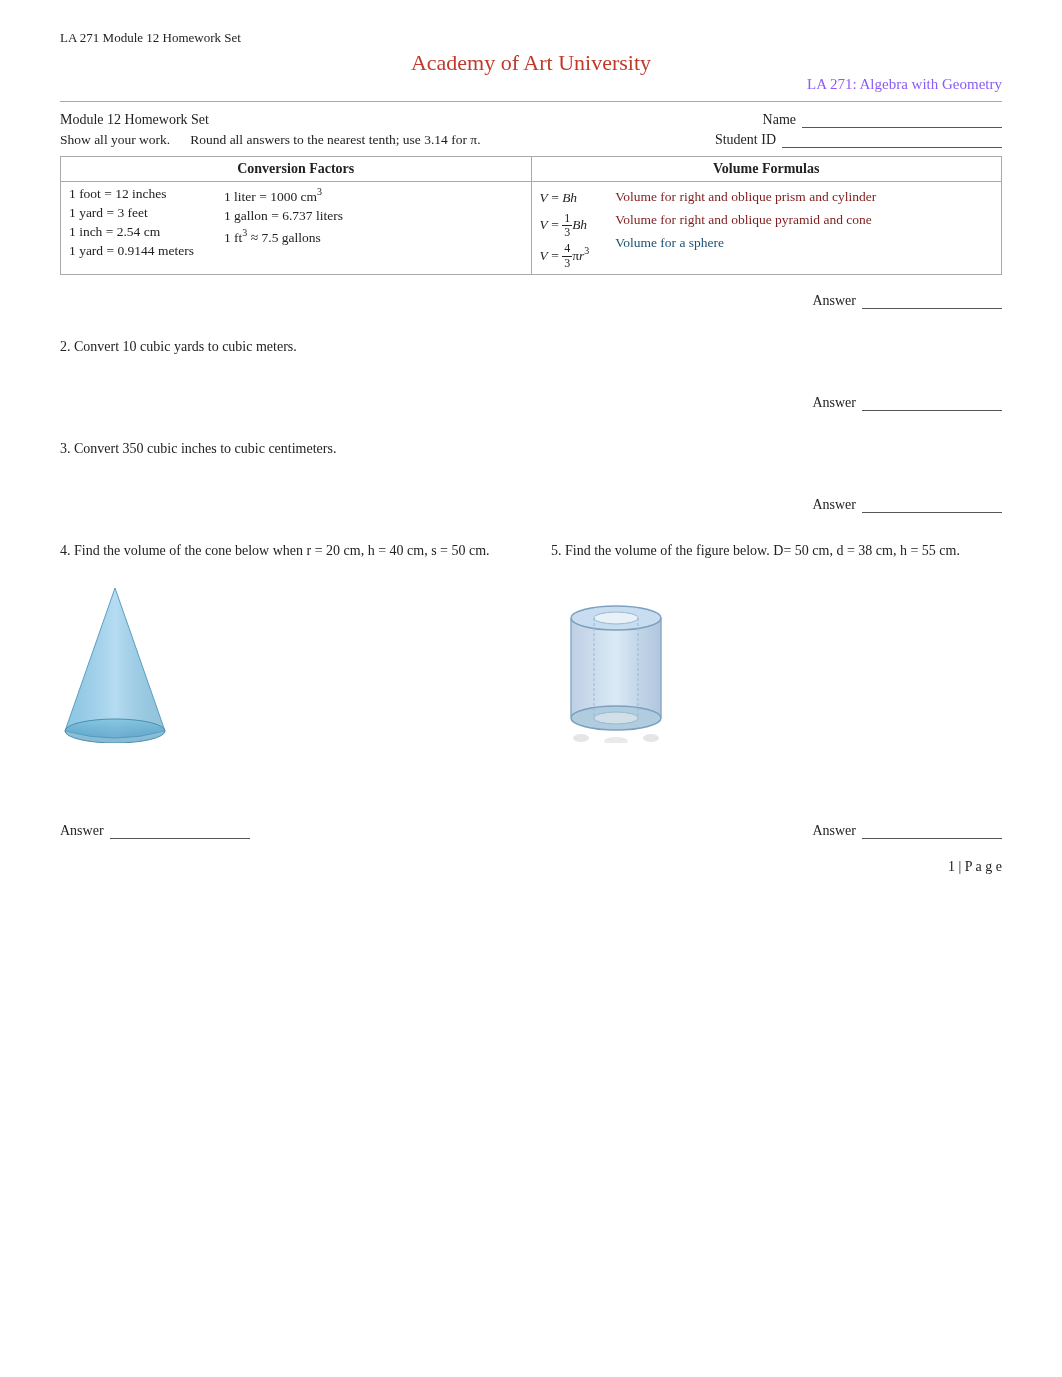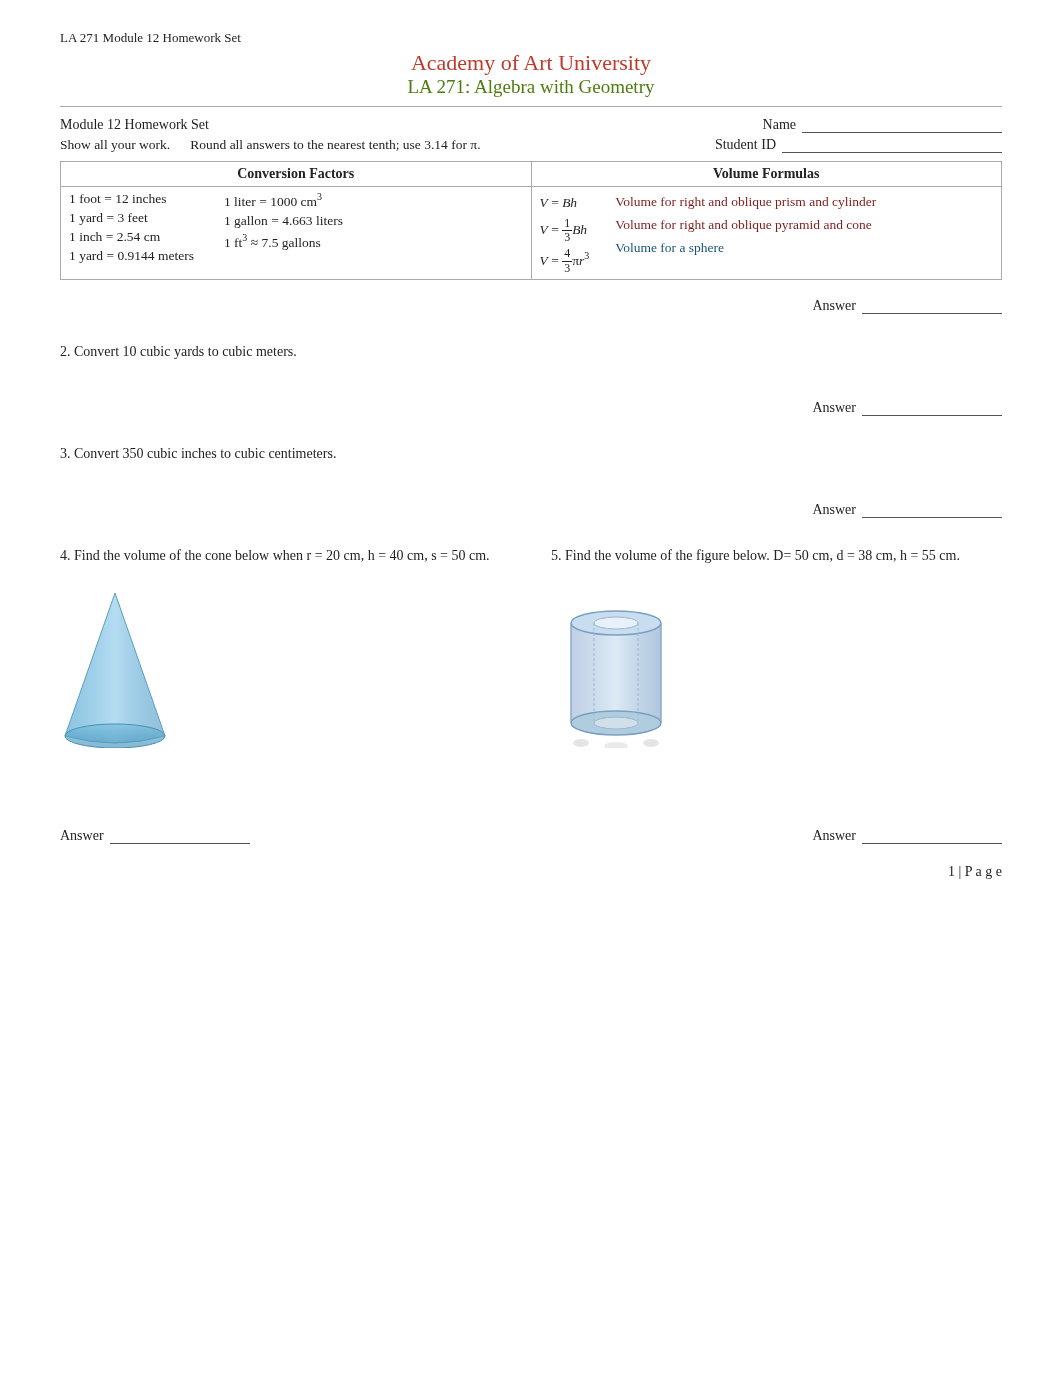--- a/index.html
+++ b/index.html
@@ -19,22 +19,23 @@
     .header-center {
       text-align: center;
       margin-bottom: 2px;
     }
     .university-title {
       font-size: 22px;
       color: #c0392b;
       font-weight: normal;
     }
     .course-subtitle {
-      font-size: 19px;
-      color: #4d7c0f;
+      font-size: 15px;
+      color: #8b5cf6;
+      text-align: right;
     }
     .divider-line {
       border: none;
       border-top: 1px solid #aaa;
       margin: 8px 0;
     }
     .module-name-row {
       display: flex;
       justify-content: space-between;
       align-items: flex-end;
@@ -256,21 +257,21 @@
     <td class="ref-left">
       <div class="conversion-row">
         <div class="conversion-col">
           <span>1 foot = 12 inches</span>
           <span>1 yard = 3 feet</span>
           <span>1 inch = 2.54 cm</span>
           <span>1 yard = 0.9144 meters</span>
         </div>
         <div class="conversion-col">
           <span>1 liter = 1000 cm<sup>3</sup></span>
-          <span>1 gallon = 4.663 liters</span>
+          <span>1 gallon = 6.737 liters</span>
           <span>1 ft<sup>3</sup> ≈ 7.5 gallons</span>
         </div>
       </div>
     </td>
     <td class="ref-right">
       <div style="display:flex; gap:16px;">
 
         <div class="formulas-left">
           <div class="formula-sym">
             <span><em>V</em> = <em>Bh</em></span>

